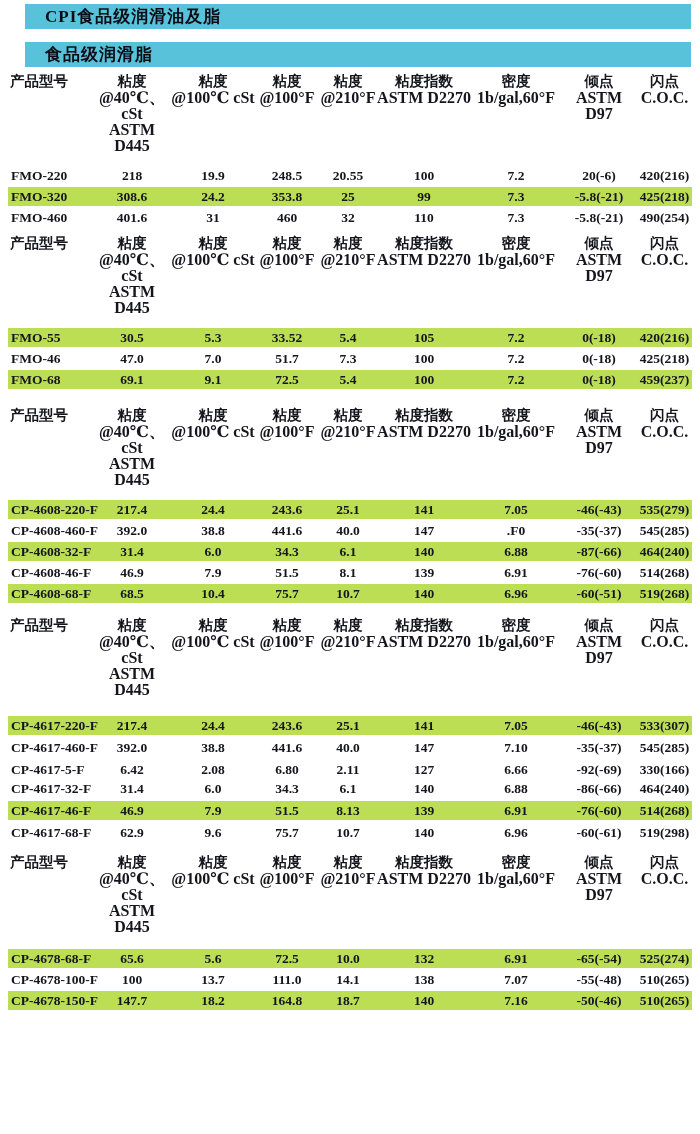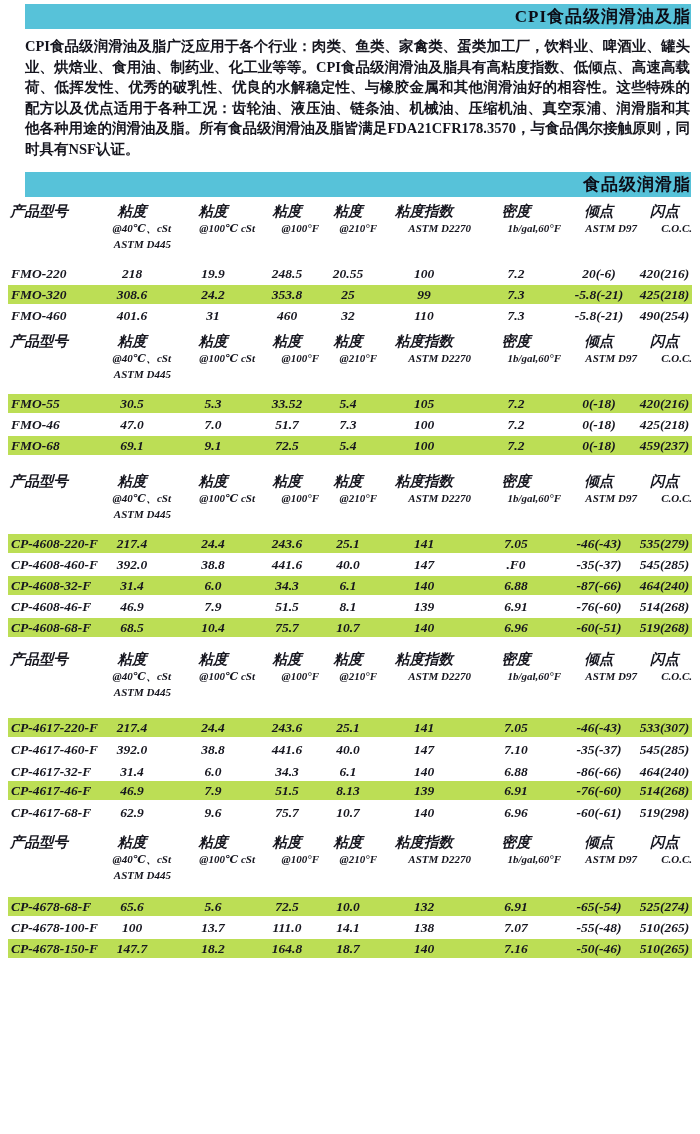--- a/index.html
+++ b/index.html
@@ -15,46 +15,45 @@
     box-sizing:border-box;
   }
   .bar{
     height:25px;line-height:25px;
     margin:0 9px 0 25px;
     padding-left:20px;
     background:var(--accent,#57c2d9);
     font-size:17px;
     letter-spacing:1px;
     color:#0c0c16;
-    text-align:right;
   }
   .bar2{margin-top:13px;}
   .body-text{
     margin:7px 10px 0 25px;
     font-size:14.5px;
     line-height:20.5px;
     text-align:justify;
     color:#15151e;
   }
   .indent{text-indent:2em;margin-top:14px;}
-  .tsec{margin:0 8px;font-style:italic;}
+  .tsec{margin:0 8px;}
   #ts0{margin-top:6px;}
   #ts1{margin-top:8px;}
   #ts2{margin-top:18px;}
   #ts3{margin-top:14px;}
   #ts4{margin-top:12px;}
   .trow{
     display:grid;
     grid-template-columns:85px 78px 84px 64px 58px 94px 90px 76px 55px;
     align-items:start;
   }
   .thead .hcell{text-align:center;}
   .thead .hcell:first-child{text-align:left;padding-left:2px;}
   .hl1{font-size:14.5px;line-height:17px;}
-  .hl2{font-size:11px;line-height:16px;text-align:right;}
+  .hl2{font-size:16px;line-height:16px;}
   #ts0 .tbody{margin-top:12px;}
   #ts1 .tbody{margin-top:12px;}
   #ts2 .tbody{margin-top:12px;}
   #ts3 .tbody{margin-top:18px;}
   #ts4 .tbody{margin-top:14px;}
   .drow{
     height:19px;line-height:19px;
     margin-bottom:2px;
     font-size:13.5px;
   }
@@ -67,21 +66,20 @@
 </style>
 </head>
 <body>
 
 <div class="page" style="--accent: #57c2d9; --hl: #bcde55;">
 
   <div class="bar">
     <span>CPI食品级润滑油及脂</span>
   </div>
 
-  <p class="body-text">CPI食品级润滑油及脂广泛应用于各个行业：肉类、鱼类、家禽类、蛋类加工厂，饮料业、啤酒业、罐头业、烘焙业、食用油、制药业、化工业等等。CPI食品级润滑油及脂具有高粘度指数、低倾点、高速高载荷、低挥发性、优秀的破乳性、优良的水解稳定性、与橡胶金属和其他润滑油好的相容性。这些特殊的配方以及优点适用于各种工况：齿轮油、液压油、链条油、机械油、压缩机油、真空泵浦、润滑脂和其他各种用途的润滑油及脂。所有食品级润滑油及脂皆满足FDA21CFR178.3570，与食品偶尔接触原则，同时具有NSF认证。</p>
 
   <div class="bar bar2">
     <span>食品级润滑脂</span>
   </div>
 
 
   <section class="tsec" id="ts0">
       <div class="trow thead">
         <div class="hcell">
           <div class="hl1">产品型号</div>
@@ -388,20 +386,31 @@
           <div class="dcell">392.0</div>
           <div class="dcell">38.8</div>
           <div class="dcell">441.6</div>
           <div class="dcell">40.0</div>
           <div class="dcell">147</div>
           <div class="dcell">7.10</div>
           <div class="dcell">-35(-37)</div>
           <div class="dcell">545(285)</div>
         </div>
         <div class="trow drow">
+          <div class="dcell model">CP-4617-5-F</div>
+          <div class="dcell">6.42</div>
+          <div class="dcell">2.08</div>
+          <div class="dcell">6.80</div>
+          <div class="dcell">2.11</div>
+          <div class="dcell">127</div>
+          <div class="dcell">6.66</div>
+          <div class="dcell">-92(-69)</div>
+          <div class="dcell">330(166)</div>
+        </div>
+        <div class="trow drow">
           <div class="dcell model">CP-4617-32-F</div>
           <div class="dcell">31.4</div>
           <div class="dcell">6.0</div>
           <div class="dcell">34.3</div>
           <div class="dcell">6.1</div>
           <div class="dcell">140</div>
           <div class="dcell">6.88</div>
           <div class="dcell">-86(-66)</div>
           <div class="dcell">464(240)</div>
         </div>

